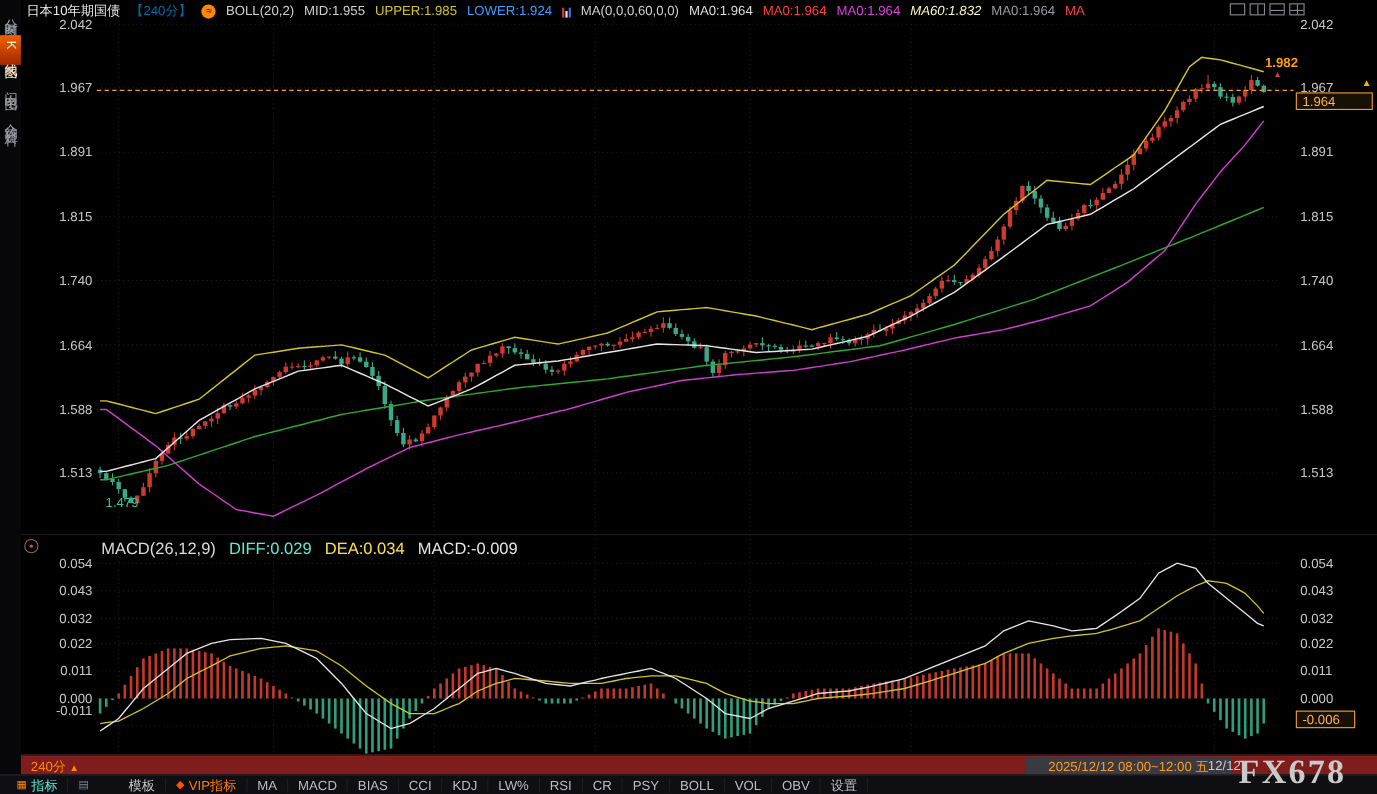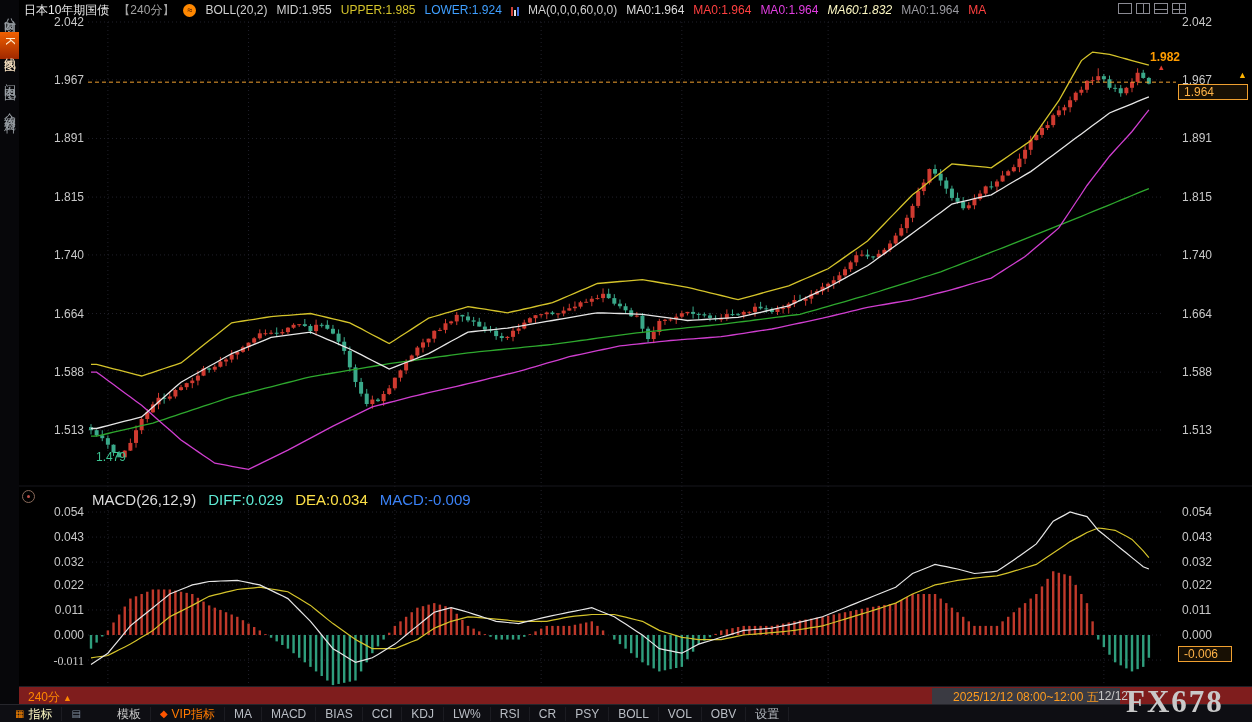--- a/index.html
+++ b/index.html
@@ -638,21 +638,21 @@
       <line x1="1137.622" y1="635" x2="1137.622" y2="669.155" stroke="#2f9e7d" stroke-width="2.4"></line>
       <line x1="1143.249" y1="635" x2="1143.249" y2="666.878" stroke="#2f9e7d" stroke-width="2.4"></line>
       <line x1="1148.876" y1="635" x2="1148.876" y2="657.77" stroke="#2f9e7d" stroke-width="2.4"></line>
       <polyline points="91.0,657.8 96.6,657.0 102.3,656.3 107.9,655.5 113.5,652.6 119.1,649.8 124.8,647.0 130.4,644.1 136.0,640.7 141.6,637.3 147.3,633.9 152.9,630.4 158.5,625.9 164.2,621.3 169.8,616.8 175.4,613.9 181.0,611.1 186.7,608.2 192.3,605.4 197.9,602.4 203.5,599.3 209.2,596.3 214.8,594.9 220.4,593.6 226.0,592.2 231.7,590.8 237.3,589.5 242.9,588.9 248.6,588.3 254.2,587.8 259.8,587.2 265.4,588.1 271.1,589.0 276.7,589.9 282.3,590.8 287.9,591.7 293.6,595.2 299.2,598.6 304.8,602.0 310.5,605.4 316.1,610.0 321.7,614.5 327.3,619.1 333.0,623.6 338.6,627.6 344.2,631.6 349.8,635.6 355.5,639.6 361.1,642.6 366.7,645.6 372.3,648.7 378.0,648.7 383.6,648.7 389.2,648.7 394.9,648.7 400.5,646.4 406.1,644.1 411.7,641.8 417.4,639.6 423.0,635.8 428.6,632.0 434.2,628.2 439.9,625.9 445.5,623.6 451.1,621.3 456.8,619.8 462.4,618.3 468.0,616.8 473.6,617.2 479.3,617.7 484.9,618.2 490.5,618.6 496.1,619.1 501.8,619.6 507.4,620.2 513.0,620.8 518.7,621.3 524.3,621.3 529.9,621.3 535.5,621.3 541.2,621.3 546.8,621.3 552.4,620.2 558.0,619.1 563.7,617.9 569.3,616.8 574.9,616.2 580.5,615.6 586.2,615.1 591.8,614.5 597.4,614.5 603.1,614.5 608.7,614.5 614.3,614.5 619.9,615.9 625.6,617.2 631.2,618.6 636.8,620.0 642.4,621.3 648.1,624.4 653.7,627.4 659.3,630.4 665.0,632.2 670.6,633.9 676.2,635.6 681.8,637.3 687.5,638.0 693.1,638.8 698.7,639.6 704.3,639.6 710.0,639.6 715.6,639.6 721.2,639.6 726.9,638.4 732.5,637.3 738.1,636.1 743.7,635.0 749.4,634.5 755.0,634.1 760.6,633.6 766.2,633.2 771.9,632.7 777.5,632.2 783.1,631.6 788.7,631.0 794.4,630.4 800.0,629.5 805.6,628.6 811.3,627.7 816.9,626.8 822.5,625.9 828.1,624.2 833.8,622.5 839.4,620.8 845.0,619.1 850.6,617.4 856.3,615.6 861.9,613.9 867.5,612.2 873.2,610.4 878.8,608.6 884.4,606.8 890.0,604.9 895.7,603.1 901.3,600.1 906.9,597.0 912.5,594.0 918.2,591.7 923.8,589.5 929.4,587.2 935.0,584.9 940.7,583.8 946.3,582.6 951.9,581.5 957.6,580.4 963.2,579.6 968.8,578.8 974.4,578.1 980.1,577.5 985.7,576.9 991.3,576.4 996.9,575.8 1002.6,574.3 1008.2,572.8 1013.8,571.2 1019.5,569.5 1025.1,567.8 1030.7,566.1 1036.3,564.4 1042.0,560.6 1047.6,556.8 1053.2,553.0 1058.8,549.2 1064.5,545.4 1070.1,541.6 1075.7,538.6 1081.4,535.6 1087.0,532.5 1092.6,530.3 1098.2,528.0 1103.9,528.7 1109.5,529.5 1115.1,530.3 1120.7,533.3 1126.4,536.3 1132.0,539.4 1137.6,545.1 1143.2,550.8 1148.9,557.6 " fill="none" stroke="#d4c32a" stroke-width="1.2"></polyline>
       <polyline points="91.0,664.6 96.6,660.8 102.3,657.0 107.9,653.2 113.5,646.4 119.1,639.6 124.8,632.7 130.4,625.9 136.0,621.3 141.6,616.8 147.3,612.2 152.9,607.7 158.5,603.1 164.2,598.6 169.8,594.0 175.4,591.7 181.0,589.5 186.7,587.2 192.3,584.9 197.9,583.8 203.5,582.6 209.2,581.5 214.8,581.3 220.4,581.0 226.0,580.8 231.7,580.6 237.3,580.4 242.9,581.5 248.6,582.6 254.2,583.8 259.8,584.9 265.4,587.6 271.1,590.4 276.7,593.1 282.3,595.8 287.9,598.6 293.6,604.3 299.2,610.0 304.8,615.6 310.5,621.3 316.1,628.2 321.7,635.0 327.3,641.8 333.0,648.7 338.6,652.1 344.2,655.5 349.8,658.9 355.5,662.3 361.1,660.8 366.7,659.3 372.3,657.8 378.0,654.4 383.6,650.9 389.2,647.5 394.9,644.1 400.5,639.6 406.1,635.0 411.7,630.4 417.4,625.9 423.0,621.3 428.6,616.8 434.2,612.2 439.9,610.7 445.5,609.2 451.1,607.7 456.8,609.2 462.4,610.7 468.0,612.2 473.6,614.1 479.3,615.9 484.9,617.7 490.5,619.5 496.1,621.3 501.8,621.9 507.4,622.5 513.0,623.0 518.7,623.6 524.3,622.2 529.9,620.9 535.5,619.5 541.2,618.2 546.8,616.8 552.4,615.6 558.0,614.5 563.7,613.4 569.3,612.2 574.9,611.1 580.5,610.0 586.2,608.8 591.8,607.7 597.4,610.0 603.1,612.2 608.7,614.5 614.3,616.8 619.9,620.4 625.6,624.1 631.2,627.7 636.8,631.4 642.4,635.0 648.1,639.6 653.7,644.1 659.3,648.7 665.0,649.8 670.6,650.9 676.2,652.1 681.8,653.2 687.5,650.2 693.1,647.1 698.7,644.1 704.3,642.4 710.0,640.7 715.6,639.0 721.2,637.3 726.9,635.6 732.5,633.9 738.1,632.2 743.7,630.4 749.4,630.0 755.0,629.5 760.6,629.1 766.2,628.6 771.9,628.2 777.5,627.0 783.1,625.9 788.7,624.8 794.4,623.6 800.0,622.2 805.6,620.9 811.3,619.5 816.9,618.2 822.5,616.8 828.1,614.5 833.8,612.2 839.4,610.0 845.0,607.7 850.6,605.4 856.3,603.1 861.9,600.8 867.5,598.6 873.2,596.3 878.8,594.0 884.4,591.7 890.0,589.5 895.7,587.2 901.3,582.6 906.9,578.1 912.5,573.5 918.2,571.2 923.8,569.0 929.4,566.7 935.0,564.4 940.7,565.6 946.3,566.7 951.9,567.8 957.6,569.0 963.2,570.5 968.8,572.0 974.4,573.5 980.1,573.0 985.7,572.4 991.3,571.8 996.9,571.2 1002.6,567.4 1008.2,563.7 1013.8,559.9 1019.5,555.9 1025.1,551.9 1030.7,547.9 1036.3,543.9 1042.0,536.3 1047.6,528.7 1053.2,521.1 1058.8,518.1 1064.5,515.1 1070.1,512.0 1075.7,513.6 1081.4,515.1 1087.0,516.6 1092.6,523.4 1098.2,530.3 1103.9,534.8 1109.5,539.4 1115.1,543.9 1120.7,548.5 1126.4,553.0 1132.0,557.6 1137.6,562.1 1143.2,566.7 1148.9,569.0 " fill="none" stroke="#e6e6e6" stroke-width="1.2"></polyline>
       <line x1="19" y1="486" x2="1252" y2="486" stroke="#17171d"></line>
     </svg>
 
   <div id="header">
     <span style="color:#e8e8e8">日本10年期国债</span>
-    <span style="color:#a3a3a3">【240分】</span>
+    <span style="color:#0369a1">【240分】</span>
     <span class="icon-circ">≈</span>
     <span style="color:#cfcfcf">BOLL(20,2)</span>
     <span style="color:#cfcfcf">MID:1.955</span>
     <span style="color:#d4c32a">UPPER:1.985</span>
     <span style="color:#3f9fff">LOWER:1.924</span>
     <span class="mini-bars">
         <i style="height:9px;background:#d04038"></i>
         <i style="height:6px;background:#e8e8e8"></i>
         <i style="height:9px;background:#3f6fe0"></i>
       </span>
@@ -685,21 +685,21 @@
       <div class="side-tab">分时图</div>
       <div class="side-tab active">K线图</div>
       <div class="side-tab">闪电图</div>
       <div class="side-tab">合约资料</div>
     </div>
 
   <div id="macd-header">
     <span style="color:#dcdcdc">MACD(26,12,9)</span>
     <span style="color:#5eead4">DIFF:0.029</span>
     <span style="color:#fde047">DEA:0.034</span>
-    <span style="color:#3b82f6">MACD:-0.009</span>
+    <span style="color:#e5e5e5">MACD:-0.009</span>
   </div>
   <span id="macd-cycle-icon"></span>
 
   <div id="price-tag">1.964</div>
   <div id="macd-tag">-0.006</div>
   <div id="high-label">1.982</div>
   <div id="high-arrow">▴</div>
   <div id="low-label">1.479</div>
   <div id="price-arrow">▲</div>
 
@@ -707,21 +707,21 @@
     <span id="period-label"><span>240分</span><span class="arr">▲</span></span>
     <div id="range-box">2025/12/12 08:00~12:00 五</div>
     <div id="last-date">12/12</div>
   </div>
 
   <div id="watermark">FX678</div>
 
   <div id="toolbar">
       <div class="tb-item">
         <span class="tb-ic" style="color: rgb(255, 136, 0);">▦</span>
-        <span style="color: #fef9c3;">指标</span>
+        <span style="color: #5eead4;">指标</span>
       </div>
       <div class="tb-item">
         <span class="tb-ic" style="color: rgb(127, 140, 154);">▤</span>
         <span style="color: rgb(200, 200, 200); margin-left: 32px;">模板</span>
       </div>
       <div class="tb-item">
         <span class="tb-ic" style="color: rgb(255, 85, 0);">◆</span>
         <span style="color: rgb(255, 122, 0);">VIP指标</span>
       </div>
       <div class="tb-item">MA</div>
@@ -759,20 +759,20 @@
     <div class="lab pl-left" style="left: 38px; top: 530.089px;">0.043</div>
     <div class="lab" style="left: 1182px; top: 530.089px;">0.043</div>
     <div class="lab pl-left" style="left: 38px; top: 555.136px;">0.032</div>
     <div class="lab" style="left: 1182px; top: 555.136px;">0.032</div>
     <div class="lab pl-left" style="left: 38px; top: 577.906px;">0.022</div>
     <div class="lab" style="left: 1182px; top: 577.906px;">0.022</div>
     <div class="lab pl-left" style="left: 38px; top: 602.953px;">0.011</div>
     <div class="lab" style="left: 1182px; top: 602.953px;">0.011</div>
     <div class="lab pl-left" style="left: 38px; top: 628px;">0.000</div>
     <div class="lab" style="left: 1182px; top: 628px;">0.000</div>
-    <div class="lab pl-left" style="left: 38px; top: 654px; font-family: Liberation Serif, serif;">-0.011</div>
+    <div class="lab pl-left" style="left: 38px; top: 639px;">-0.011</div>
     <div class="lab" style="left: 91.881px; top: 689px;">08/08</div>
     <div class="lab" style="left: 232.556px; top: 689px;">08/27</div>
     <div class="lab" style="left: 378.858px; top: 689px;">09/12</div>
     <div class="lab" style="left: 525.16px; top: 689px;">10/02</div>
     <div class="lab" style="left: 665.835px; top: 689px;">10/21</div>
     <div class="lab" style="left: 812.137px; top: 689px;">11/07</div>
   </div>
 
 </body></html>

